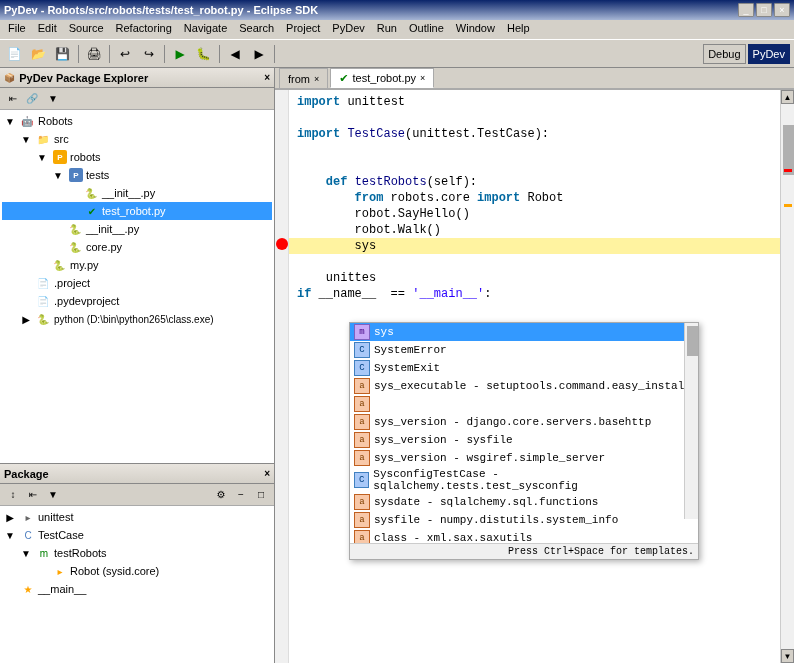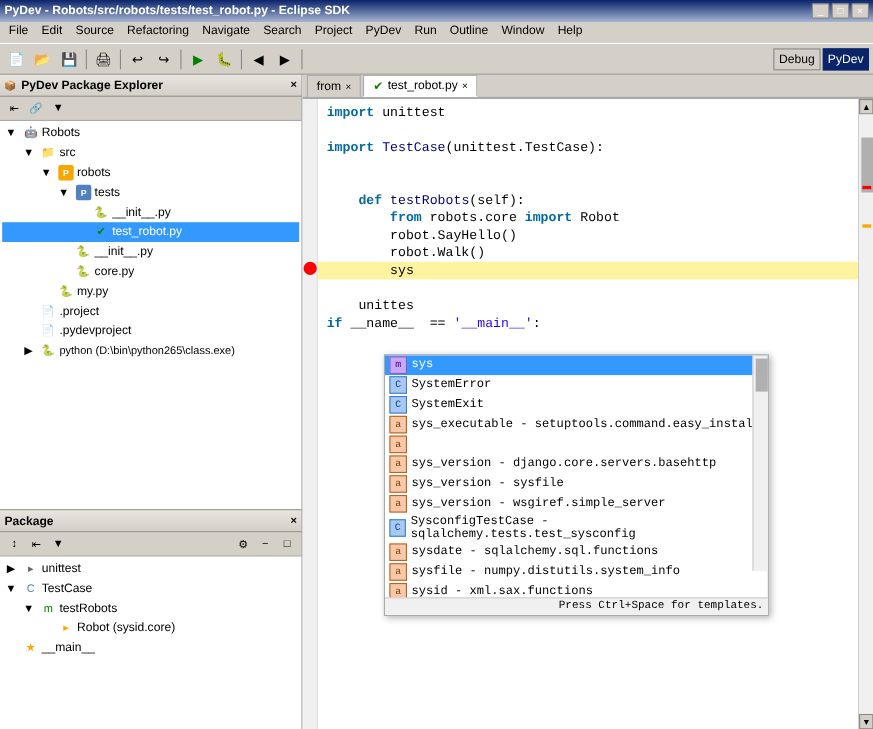--- a/index.html
+++ b/index.html
@@ -421,21 +421,21 @@
                 <div class="ac-item">
                   <span class="ac-icon" style="background:#f8c8a8;border:1px solid #c06020;font-size:9px;color:#804000;">a</span>
                   <span>sysdate - sqlalchemy.sql.functions</span>
                 </div>
                 <div class="ac-item">
                   <span class="ac-icon" style="background:#f8c8a8;border:1px solid #c06020;font-size:9px;color:#804000;">a</span>
                   <span>sysfile - numpy.distutils.system_info</span>
                 </div>
                 <div class="ac-item">
                   <span class="ac-icon" style="background:#f8c8a8;border:1px solid #c06020;font-size:9px;color:#804000;">a</span>
-                  <span>sysid - xml.sax.functions</span>
+                  <span>class - xml.sax.saxutils</span>
                 </div>
 
                 <div class="ac-scrollbar">
                   <div class="ac-scrollbar-thumb"></div>
                 </div>
               </div>
               <div class="ac-footer">Press Ctrl+Space for templates.</div>
             </div>
           </div>
         </div>

